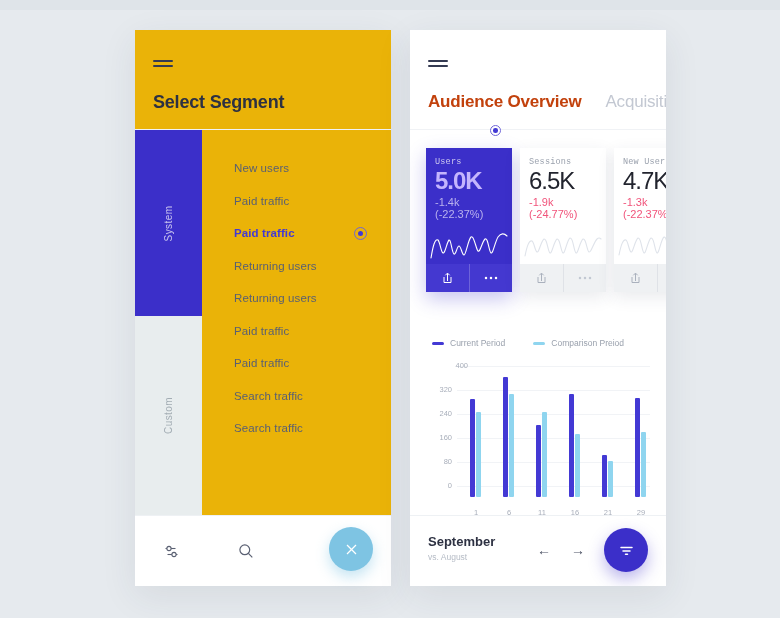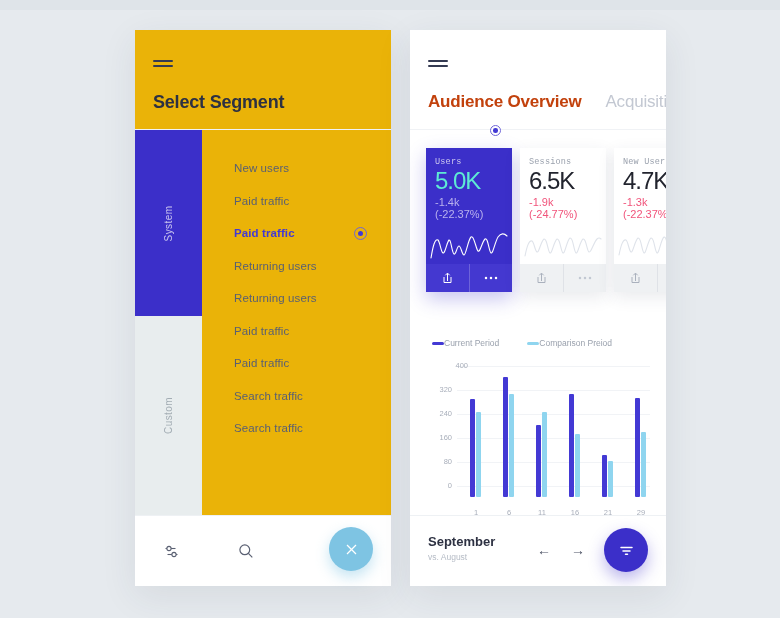--- a/index.html
+++ b/index.html
@@ -87,32 +87,32 @@
   .card {
     width: 86px; height: 144px; background:#fff;
     box-shadow: 0 5px 16px rgba(40,50,80,0.10);
     display:flex; flex-direction: column; overflow:hidden;
   }
   .card.primary { background: #3b2fc9; box-shadow: 0 7px 18px rgba(59,47,201,0.28); }
   .card-body { flex:1; padding: 9px 9px 0 9px; position: relative; }
   .card-label { font-size: 8.5px; color: #9aa1ad; letter-spacing:.2px;font-family:Liberation Mono, monospace; }
   .card.primary .card-label { color: #cdc9f0; }
   .card-value { font-size: 24px; font-weight: 400; color:#22242e; letter-spacing:-1px; margin-top:1px; line-height: 1.08; }
-  .card.primary .card-value { color:#5eead4; }
+  .card.primary .card-value { color:#c4b5fd;font-weight:bold; }
   .card-delta { font-size: 11px; color:#f1547b; margin-top: 2px; }
   .card.primary .card-delta { color: #b9b2ee; }
   .spark { position:absolute; left: 4px; bottom: 2px; width: 78px; height: 34px; }
   .card-foot { height: 28px; display:flex; background: #eff1f3; }
   .card.primary .card-foot { background: #4438d0; }
   .cf-btn { flex:1; display:flex; align-items:center; justify-content:center; }
   .cf-btn + .cf-btn { border-left: 1px solid rgba(150,160,180,0.18); }
   .card.primary .cf-btn + .cf-btn { border-left: 1px solid rgba(255,255,255,0.22); }
 
   .legend { position:absolute; left: 22px; top: 308px; display:flex; gap: 28px; align-items:center; }
-  .lg { display:flex; align-items:center; font-size: 8.5px; color: #9aa1ad; }
+  .lg { display:flex; align-items:center; gap: 6px; font-size: 8.5px; color: #9aa1ad; }
   .lg i { width: 12px; height: 3px; border-radius: 2px; display:block; }
 
   .chart { position: absolute; left: 20px; top: 330px; width: 220px; height: 165px; }
   .ylab { position:absolute; font-size: 7.5px; color:#a8aeba; text-align:right; width: 22px; }
   .gridline { position:absolute; left: 27px; width: 193px; height:1px; background:#f1f3f6; }
   .bars { position:absolute; left: 32px; bottom: 28px; width: 190px; height: 130px; }
   .bargroup { position:absolute; bottom:0; width: 16px; }
   .bar { position:absolute; bottom:0; width: 5px; border-radius: 1px; }
   .bar.cur { left: 2px; background: #4339d4; }
   .bar.cmp { left: 8px; background: #8fd5ef; }

